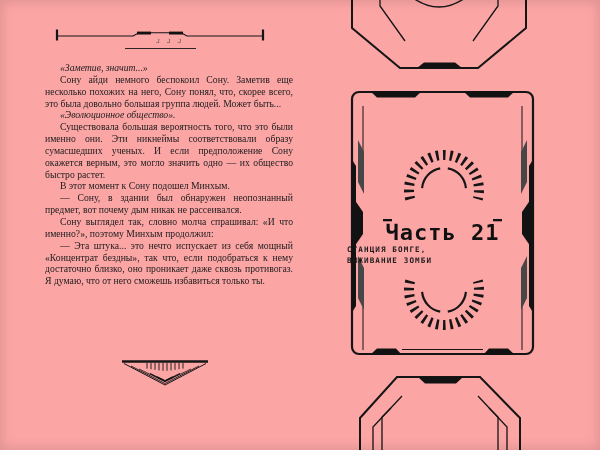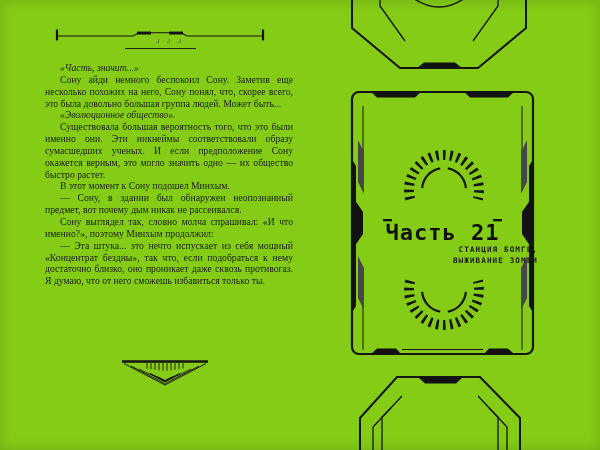--- a/index.html
+++ b/index.html
@@ -1,17 +1,17 @@
 <!DOCTYPE html>
 <html><head>
 <meta charset="utf-8">
 <style>
   html,body{margin:0;padding:0;background:#dcdcdc;}
   .screen{
-    position:relative;width:600px;height:450px;background:#84cc16;
+    position:relative;width:600px;height:450px;background:#fca5a5;
     overflow:hidden;font-family:"Liberation Serif","DejaVu Serif",serif;
   }
   .screen::after{
     content:"";position:absolute;inset:0;pointer-events:none;
     box-shadow:inset 0 0 12px 2px rgba(0,0,0,0.12);
   }
   .left-svg,.right-svg{position:absolute;top:0;display:block;}
   .left-svg{left:0;}
   .right-svg{left:330px;}
   .body-text{
@@ -25,21 +25,21 @@
     position:absolute;left:150px;top:36.5px;width:40px;text-align:center;
     font-family:"DejaVu Serif",serif;font-style:italic;
     font-size:7px;letter-spacing:2.5px;color:#555;line-height:8px;
   }
   .chapter-title{
     position:absolute;left:352px;top:220px;width:181px;text-align:center;
     font-family:"DejaVu Sans Mono","Liberation Mono",monospace;
     font-weight:bold;font-size:22px;letter-spacing:1px;color:#101010;
   }
   .chapter-subtitle{
-    position:absolute;left:347px;top:245px;width:191px;text-align:right;
+    position:absolute;left:347px;top:245px;width:191px;text-align:left;
     font-family:"DejaVu Sans Mono","Liberation Mono",monospace;
     font-weight:bold;font-size:7.6px;line-height:10.6px;
     letter-spacing:1.1px;color:#1a1a1a;
   }
   svg .ink{stroke:#151515;fill:none;}
   svg .fillink{fill:#121212;stroke:none;}
   svg .gray{fill:#474747;stroke:none;}
 </style>
 </head>
 <body>
@@ -60,21 +60,21 @@
       <path class="ink" stroke-width="0.9" d="M147,363 V368.6 M151,363 V369.2 M155,363 V369.8 M159,363 V370.4 M163,363 V370.8 M167,363 V370.8 M171,363 V370.4 M175,363 V369.8 M179,363 V369.2 M183,363 V368.6"></path>
       <path class="ink" d="M131,366 L165,383.5 L199,366" stroke-width="0.9"></path>
       <path class="ink" d="M139,369 L165,381.5 L191,369" stroke-width="0.8"></path>
       <path class="ink" d="M150,373.5 L165,381 L180,373.5" stroke-width="1.2"></path>
       <path class="ink" d="M157,377 L165,381 L173,377" stroke-width="1.6"></path>
     </g>
   </svg>
 
   <div class="ornament-marks">ɹ ɹ ɹ</div>
   <div class="body-text">
-      <p class="para italic">«Часть, значит...»</p>
+      <p class="para italic">«Заметив, значит...»</p>
       <p class="para normal">Сону айди немного беспокоил Сону. Заметив еще несколько похожих на него, Сону понял, что, скорее всего, это была довольно большая группа людей. Может быть...</p>
       <p class="para italic">«Эволюционное общество».</p>
       <p class="para normal">Существовала большая вероятность того, что это были именно они. Эти никнеймы соответствовали образу сумасшедших ученых. И если предположение Сону окажется верным, это могло значить одно — их общество быстро растет.</p>
       <p class="para normal">В этот момент к Сону подошел Минхым.</p>
       <p class="para normal">— Сону, в здании был обнаружен неопознанный предмет, вот почему дым никак не рассеивался.</p>
       <p class="para normal">Сону выглядел так, словно молча спрашивал: «И что именно?», поэтому Минхым продолжил:</p>
       <p class="para normal">— Эта штука... это нечто испускает из себя мощный «Концентрат бездны», так что, если подобраться к нему достаточно близко, оно проникает даже сквозь противогаз. Я думаю, что от него сможешь избавиться только ты.</p>
     </div>
 
   <svg class="right-svg" width="270" height="450" viewBox="0 0 270 450">

